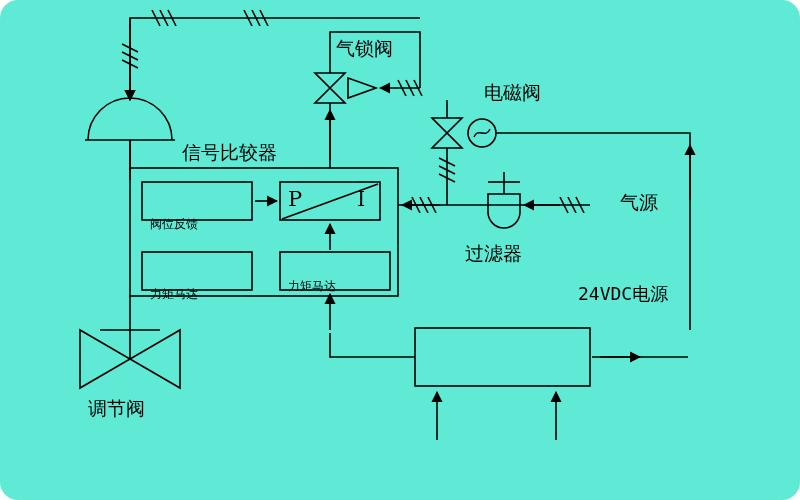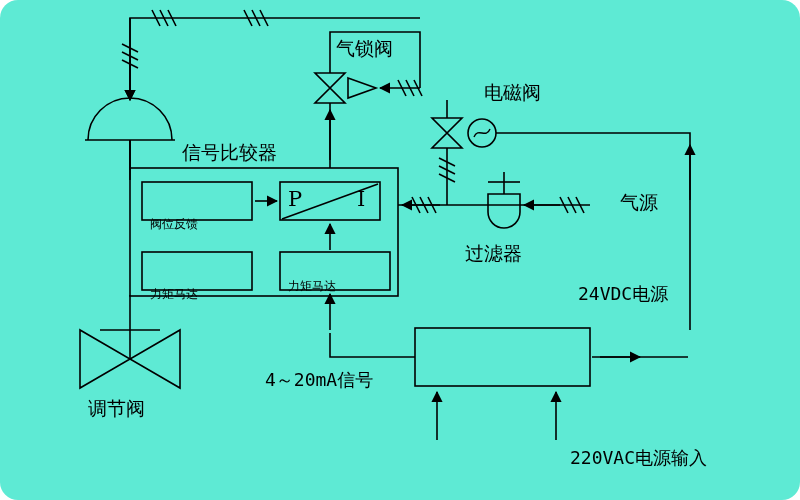--- a/index.html
+++ b/index.html
@@ -208,18 +208,16 @@
 
   <div class="lbl lbl-cn" style="left:465px; top:243px;">过滤器</div>
 
   <div class="lbl lbl-cn" style="left:620px; top:192px;">气源</div>
 
   <div class="lbl lbl-cn" style="left:88px; top:398px;">调节阀</div>
 
 
   <div class="lbl lbl-mono" style="left:578px; top:284px;">24VDC电源</div>
 
-  <div class="lbl lbl-mono" style="left:265px; top:370px;">4～20mA信号</div>
-
-
-  <div class="lbl lbl-mono" style="left:570px; top:448px;">220VAC电源输入</div>
+
+
 
 </div>
 
 </body></html>

